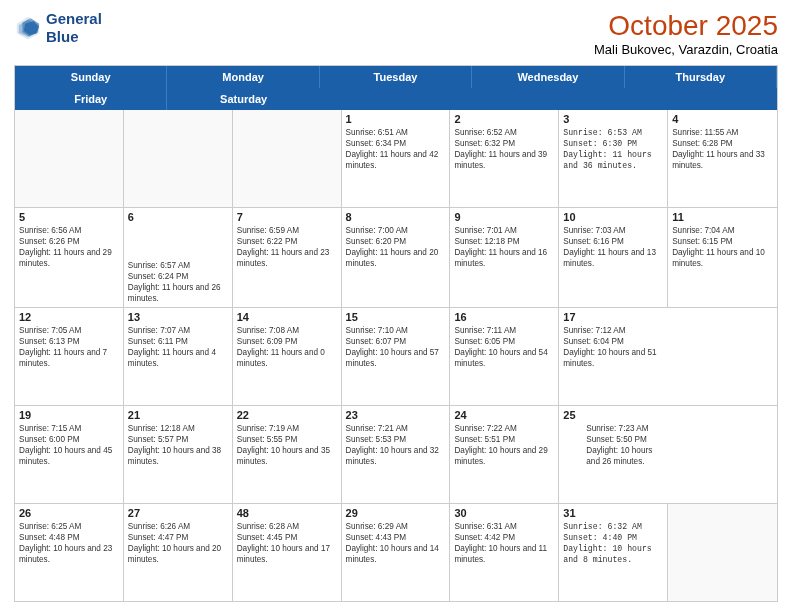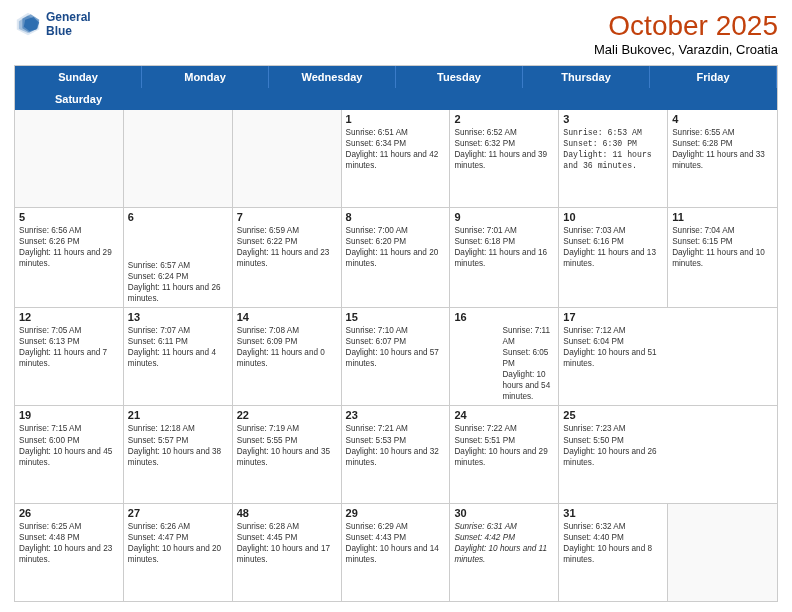--- a/index.html
+++ b/index.html
@@ -22,21 +22,21 @@
       justify-content: space-between;
       align-items: flex-start;
       margin-bottom: 8px;
     }
     .logo {
       display: flex;
       align-items: center;
       gap: 4px;
     }
     .logo-text {
-      font-size: 12px;
+      font-size: 15px;
       font-weight: bold;
       color: #1a4a8a;
       line-height: 1.2;
     }
     .logo-icon {
       width: 28px;
       height: 28px;
     }
     .title-section {
       text-align: right;
@@ -51,21 +51,21 @@
       color: #000000;
     }
     .calendar {
       flex: 1;
       display: flex;
       flex-direction: column;
       border: 1px solid #ccc;
     }
     .day-headers {
       display: grid;
-      grid-template-columns: repeat(6, 1fr);
+      grid-template-columns: repeat(5, 1fr);
       background: #1a5fa8;
     }
     .day-header {
       color: #fff;
       text-align: center;
       font-size: 11px;
       font-weight: bold;
       padding: 5px 2px;
       border-right: 1px solid #3a7bc8;
     }
@@ -125,22 +125,22 @@
     <div class="title-section">
       <div class="month-title">October 2025</div>
       <div class="location">Mali Bukovec, Varazdin, Croatia</div>
     </div>
   </div>
 
   <div class="calendar">
     <div class="day-headers">
     <div class="day-header">Sunday</div>
         <div class="day-header">Monday</div>
+        <div class="day-header">Tuesday</div>
         <div class="day-header">Wednesday</div>
-        <div class="day-header">Tuesday</div>
         <div class="day-header">Thursday</div>
         <div class="day-header">Friday</div>
         <div class="day-header">Saturday</div>
       </div>
     <div class="calendar-body">
     <div class="week-row">
           <div class="day-cell empty"></div>
           <div class="day-cell empty"></div>
           <div class="day-cell empty"></div>
           <div class="day-cell">
@@ -156,21 +156,21 @@
 Daylight: 11 hours and 39 minutes.</div>
           </div>
           <div class="day-cell">
             <span class="day-number">3</span>
             <div class="day-info" style="white-space: pre-line; font-family: Liberation Mono, monospace;">Sunrise: 6:53 AM
 Sunset: 6:30 PM
 Daylight: 11 hours and 36 minutes.</div>
           </div>
           <div class="day-cell">
             <span class="day-number">4</span>
-            <div class="day-info" style="white-space: pre-line;">Sunrise: 6:55 AM
+            <div class="day-info" style="white-space: pre-line;">Sunrise: 11:55 AM
 Sunset: 6:28 PM
 Daylight: 11 hours and 33 minutes.</div>
           </div>
         </div>
         <div class="week-row">
           <div class="day-cell">
             <span class="day-number">5</span>
             <div class="day-info" style="white-space: pre-line;">Sunrise: 6:56 AM
 Sunset: 6:26 PM
 Daylight: 11 hours and 29 minutes.</div>
@@ -189,21 +189,21 @@
           </div>
           <div class="day-cell">
             <span class="day-number">8</span>
             <div class="day-info" style="white-space: pre-line;">Sunrise: 7:00 AM
 Sunset: 6:20 PM
 Daylight: 11 hours and 20 minutes.</div>
           </div>
           <div class="day-cell">
             <span class="day-number">9</span>
             <div class="day-info" style="white-space: pre-line;">Sunrise: 7:01 AM
-Sunset: 6:18 PM
+Sunset: 12:18 PM
 Daylight: 11 hours and 16 minutes.</div>
           </div>
           <div class="day-cell">
             <span class="day-number">10</span>
             <div class="day-info" style="white-space: pre-line;">Sunrise: 7:03 AM
 Sunset: 6:16 PM
 Daylight: 11 hours and 13 minutes.</div>
           </div>
           <div class="day-cell">
             <span class="day-number">11</span>
@@ -232,21 +232,21 @@
 Daylight: 11 hours and 0 minutes.</div>
           </div>
           <div class="day-cell">
             <span class="day-number">15</span>
             <div class="day-info" style="white-space: pre-line;">Sunrise: 7:10 AM
 Sunset: 6:07 PM
 Daylight: 10 hours and 57 minutes.</div>
           </div>
           <div class="day-cell">
             <span class="day-number">16</span>
-            <div class="day-info" style="white-space: pre-line; margin-left: 48px;">Sunrise: 7:11 AM
+            <div class="day-info" style="white-space: pre-line;">Sunrise: 7:11 AM
 Sunset: 6:05 PM
 Daylight: 10 hours and 54 minutes.</div>
           </div>
           <div class="day-cell">
             <span class="day-number">17</span>
             <div class="day-info" style="white-space: pre-line;">Sunrise: 7:12 AM
 Sunset: 6:04 PM
 Daylight: 10 hours and 51 minutes.</div>
           </div>
         </div>
@@ -276,21 +276,21 @@
 Daylight: 10 hours and 32 minutes.</div>
           </div>
           <div class="day-cell">
             <span class="day-number">24</span>
             <div class="day-info" style="white-space: pre-line;">Sunrise: 7:22 AM
 Sunset: 5:51 PM
 Daylight: 10 hours and 29 minutes.</div>
           </div>
           <div class="day-cell">
             <span class="day-number">25</span>
-            <div class="day-info" style="white-space: pre-line;">Sunrise: 7:23 AM
+            <div class="day-info" style="white-space: pre-line; margin-left: 23px;">Sunrise: 7:23 AM
 Sunset: 5:50 PM
 Daylight: 10 hours and 26 minutes.</div>
           </div>
         </div>
         <div class="week-row">
           <div class="day-cell">
             <span class="day-number">26</span>
             <div class="day-info" style="white-space: pre-line;">Sunrise: 6:25 AM
 Sunset: 4:48 PM
 Daylight: 10 hours and 23 minutes.</div>
@@ -308,27 +308,27 @@
 Daylight: 10 hours and 17 minutes.</div>
           </div>
           <div class="day-cell">
             <span class="day-number">29</span>
             <div class="day-info" style="white-space: pre-line;">Sunrise: 6:29 AM
 Sunset: 4:43 PM
 Daylight: 10 hours and 14 minutes.</div>
           </div>
           <div class="day-cell">
             <span class="day-number">30</span>
-            <div class="day-info" style="white-space: pre-line; font-style: italic;">Sunrise: 6:31 AM
+            <div class="day-info" style="white-space: pre-line;">Sunrise: 6:31 AM
 Sunset: 4:42 PM
 Daylight: 10 hours and 11 minutes.</div>
           </div>
           <div class="day-cell">
             <span class="day-number">31</span>
-            <div class="day-info" style="white-space: pre-line;">Sunrise: 6:32 AM
+            <div class="day-info" style="white-space: pre-line; font-family: Liberation Mono, monospace;">Sunrise: 6:32 AM
 Sunset: 4:40 PM
 Daylight: 10 hours and 8 minutes.</div>
           </div>
           <div class="day-cell empty"></div>
         </div>
       </div>
   </div>
 </div>
 
 </body></html>

